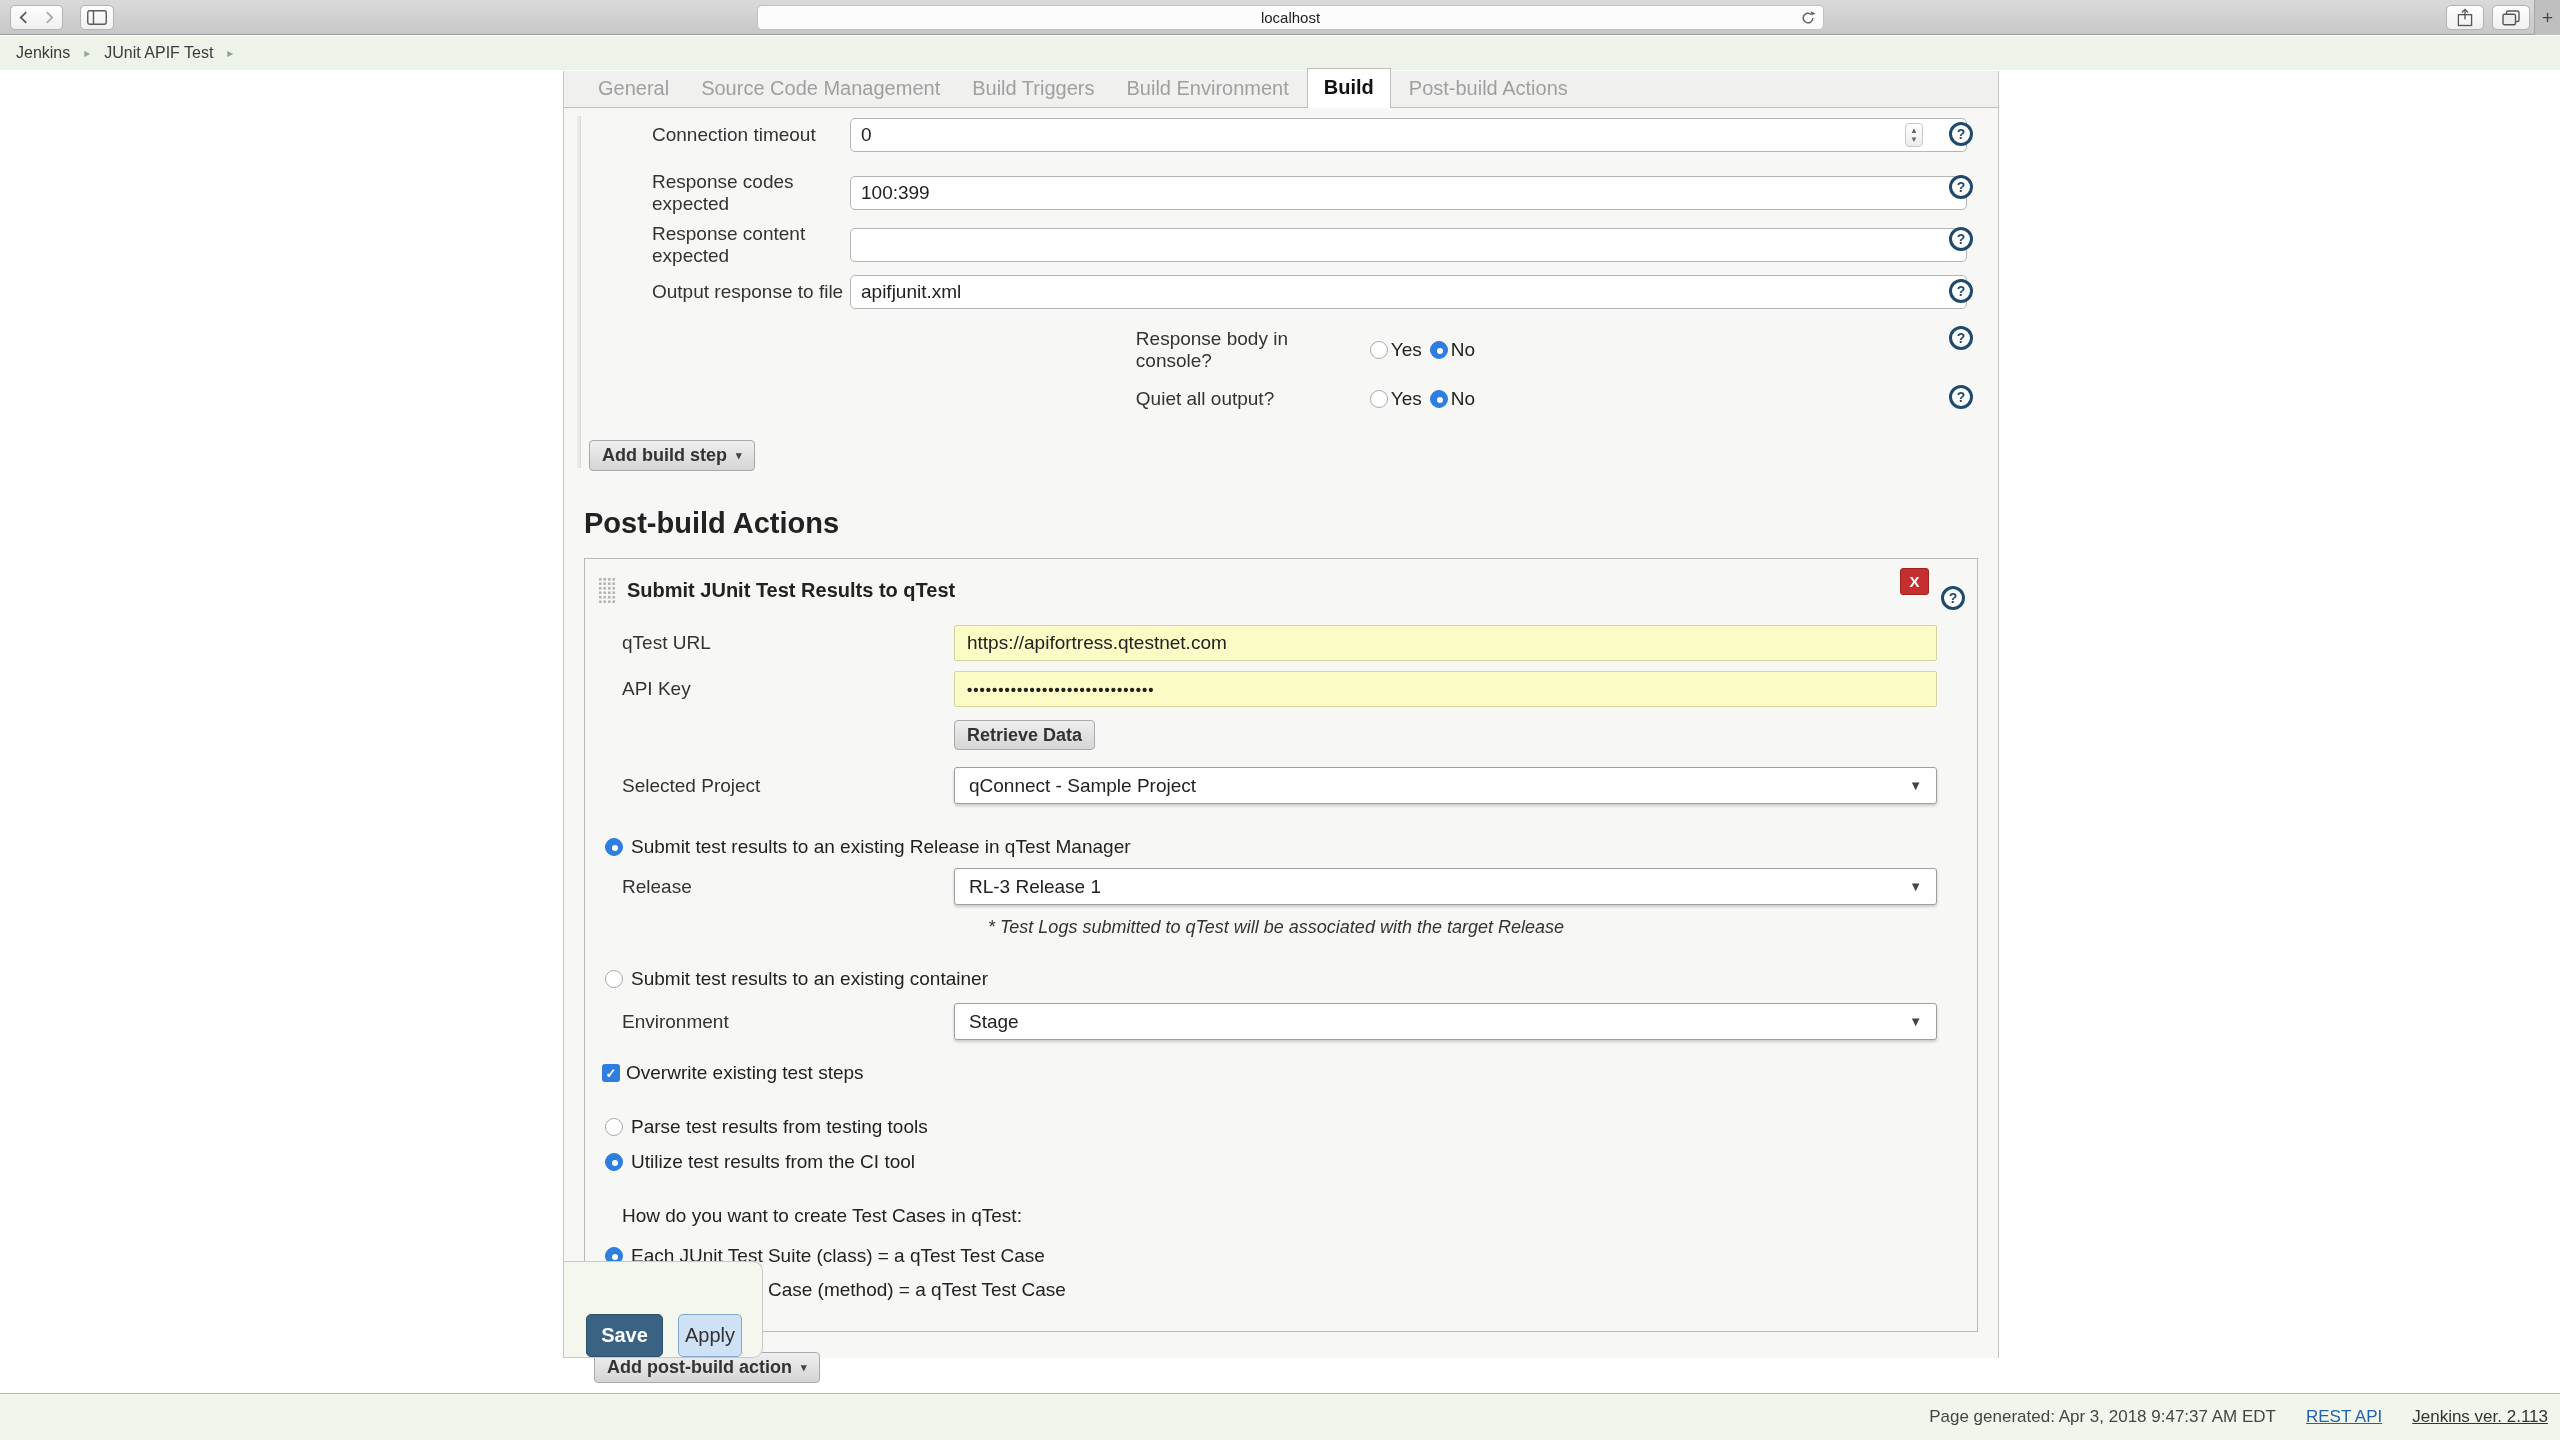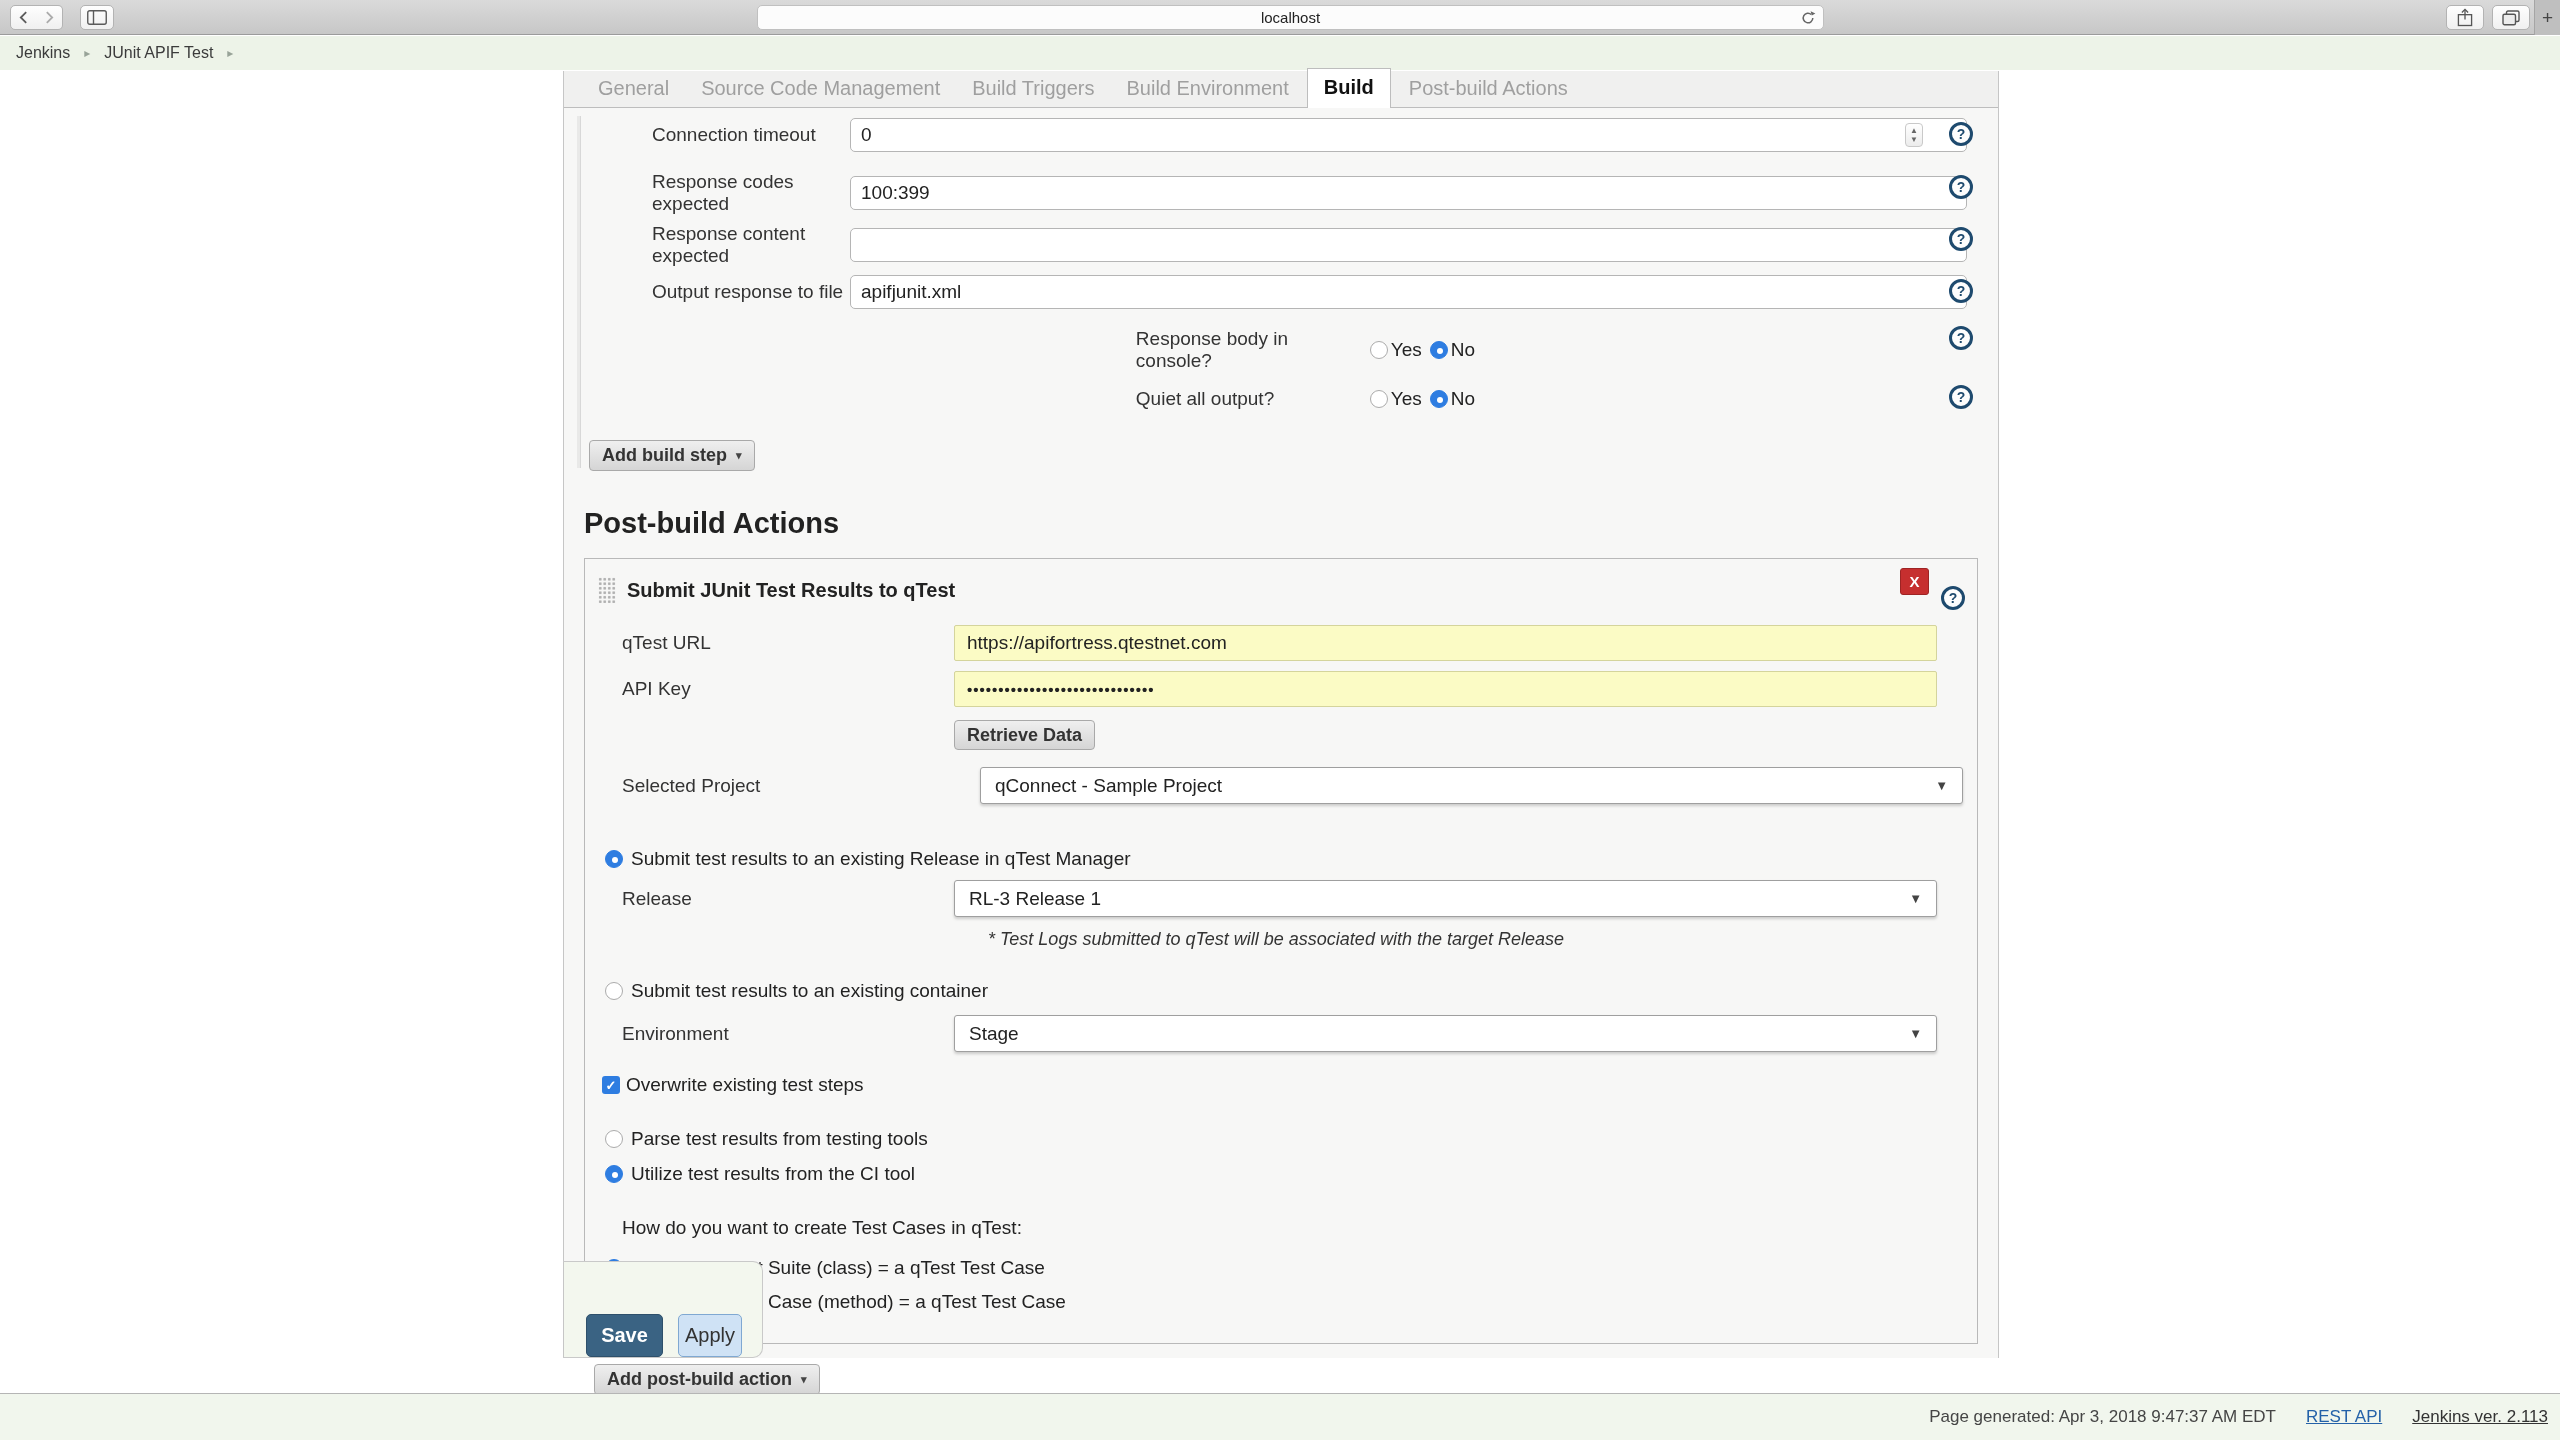--- a/index.html
+++ b/index.html
@@ -255,29 +255,29 @@
       </div>
       <div class="pbrow" style="margin-top:10px;">
         <span class="pblabel">API Key</span>
         <input class="yellow-input pw" value="••••••••••••••••••••••••••••••" style="">
       </div>
 
       <button class="gray-btn" style="margin:13px 0 0 369px; height:30px;">
         <span>Retrieve Data</span>
       </button>
 
-      <div class="pbrow" style="margin-top:17px;gap:26px;">
+      <div class="pbrow" style="margin-top:17px;">
         <span class="pblabel">Selected Project</span>
         <div class="select">
           <span>qConnect - Sample Project</span>
           <span class="arrow">▼</span>
         </div>
       </div>
 
-      <div class="pb-radio" style="margin-top:44px;">
+      <div class="pb-radio" style="margin-top:32px;">
         <span class="radio on"></span>
         <span>Submit test results to an existing Release in qTest Manager</span>
       </div>
 
       <div class="pbrow" style="margin-top:10px;">
         <span class="pblabel">Release</span>
         <div class="select">
           <span>RL-3 Release 1</span>
           <span class="arrow">▼</span>
         </div>

